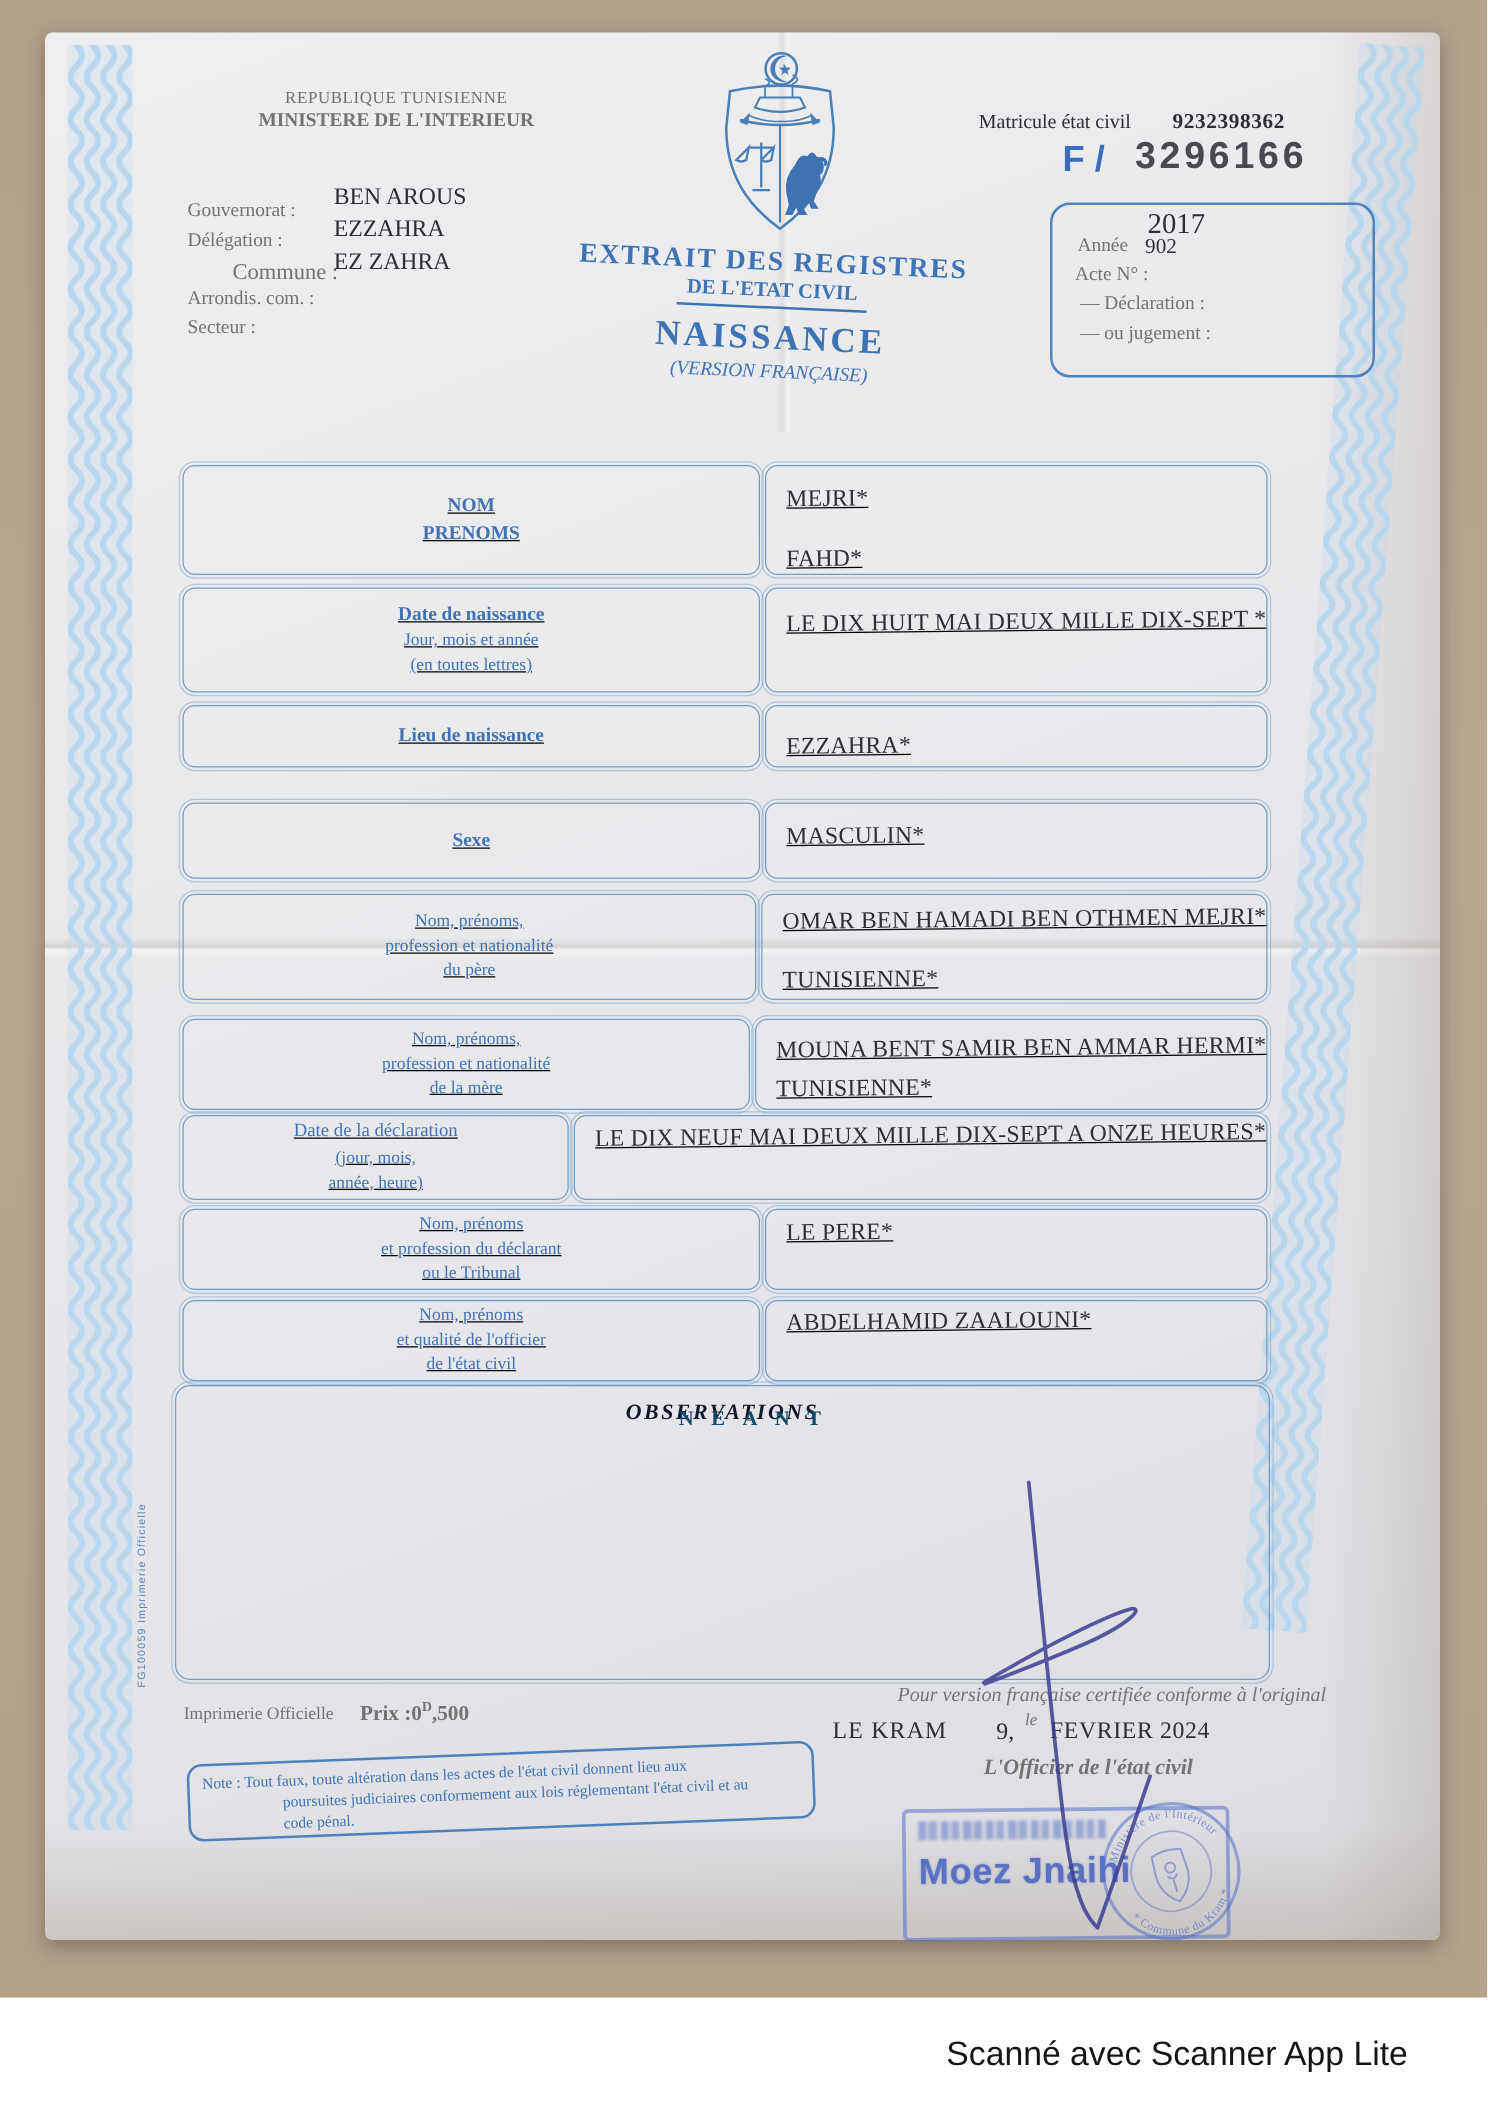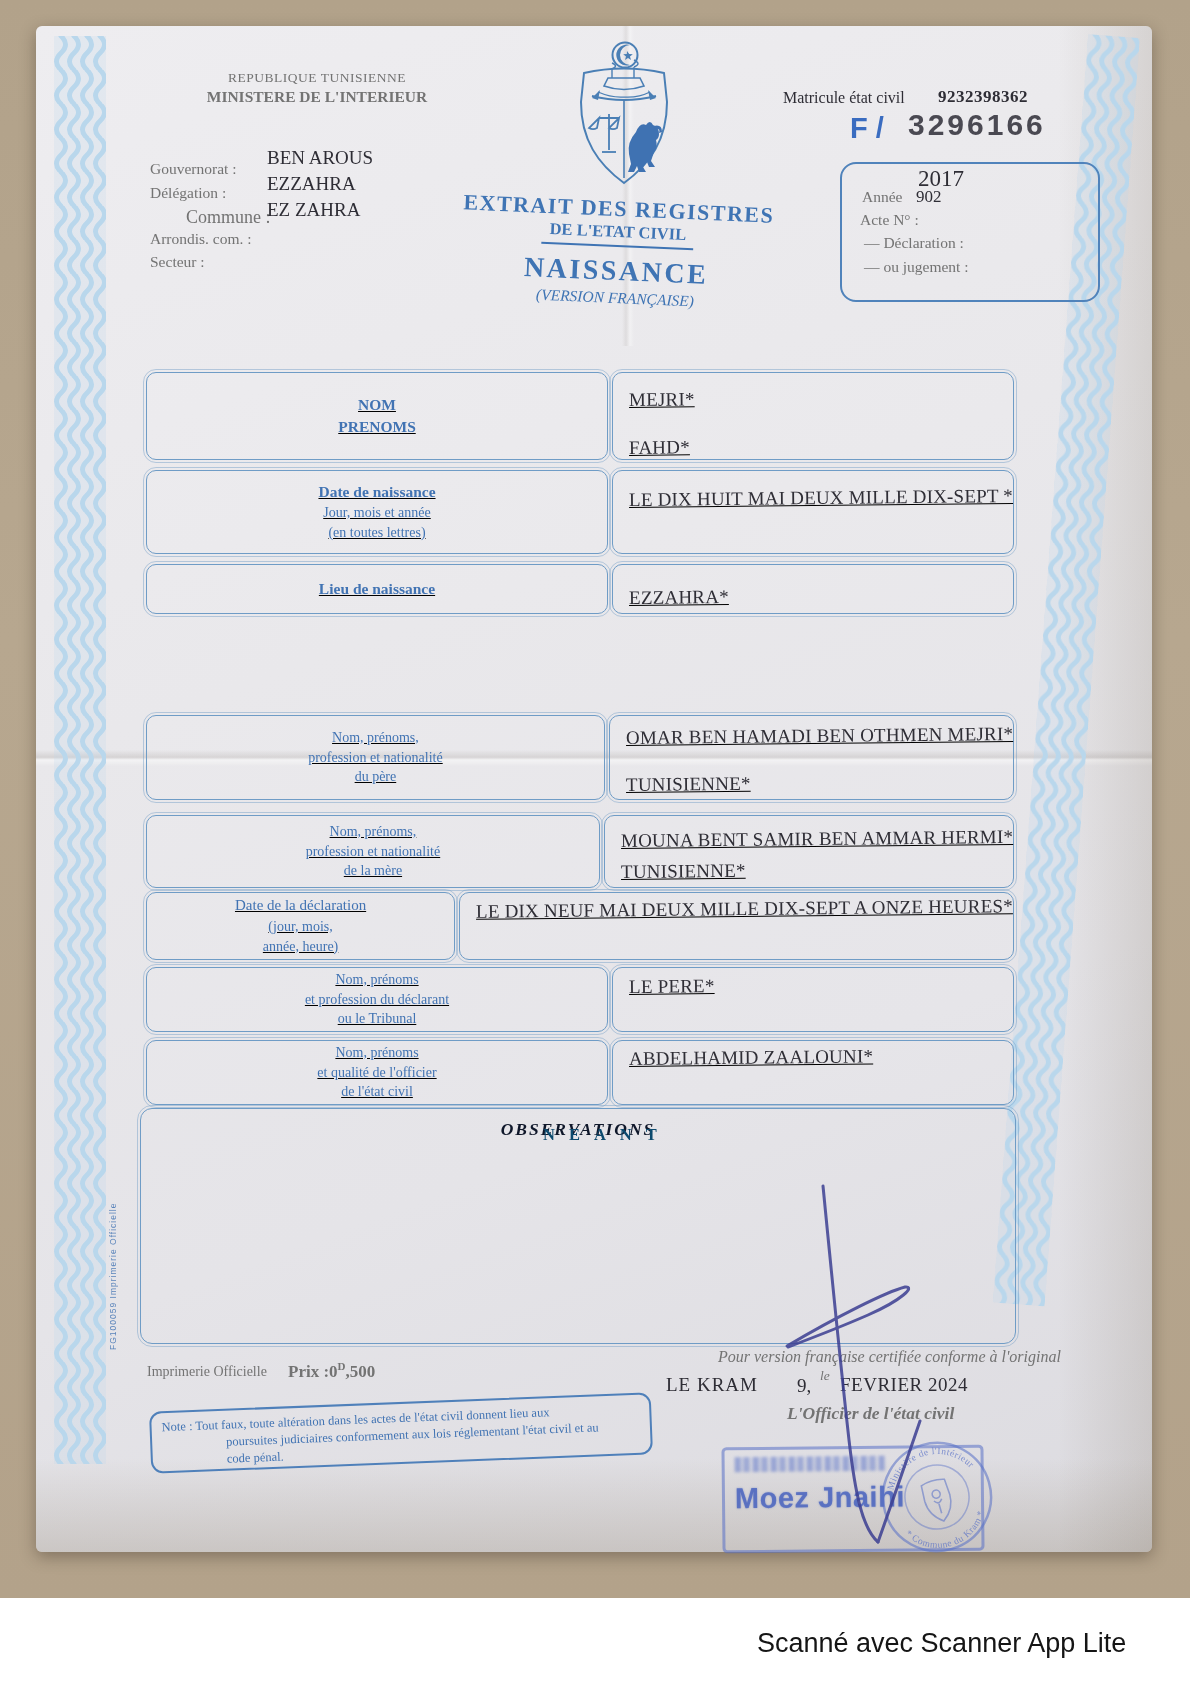--- a/index.html
+++ b/index.html
@@ -176,20 +176,28 @@
 
   <div class="row" style="top:564px;height:50px;">
     <div class="cell label">
       <div class="lbl b">Lieu de naissance</div>
     </div>
     <div class="cell value">
       <div class="val" style="margin-top:20px;">EZZAHRA*</div>
     </div>
   </div>
 
+  <div class="row" style="top:642px;height:61px;">
+    <div class="cell label">
+      <div class="lbl b">Sexe</div>
+    </div>
+    <div class="cell value">
+      <div class="val" style="margin-top:14px;">MASCULIN*</div>
+    </div>
+  </div>
 
   <div class="row" style="top:715px;height:85px;">
     <div class="cell label">
       <div class="lbl">Nom, prénoms,</div>
       <div class="lbl">profession et nationalité</div>
       <div class="lbl">du père</div>
     </div>
     <div class="cell value">
       <div class="val" style="margin-top:9px;">OMAR BEN HAMADI BEN OTHMEN MEJRI*</div>
       <div class="val" style="margin-top:26px;">TUNISIENNE*</div>

